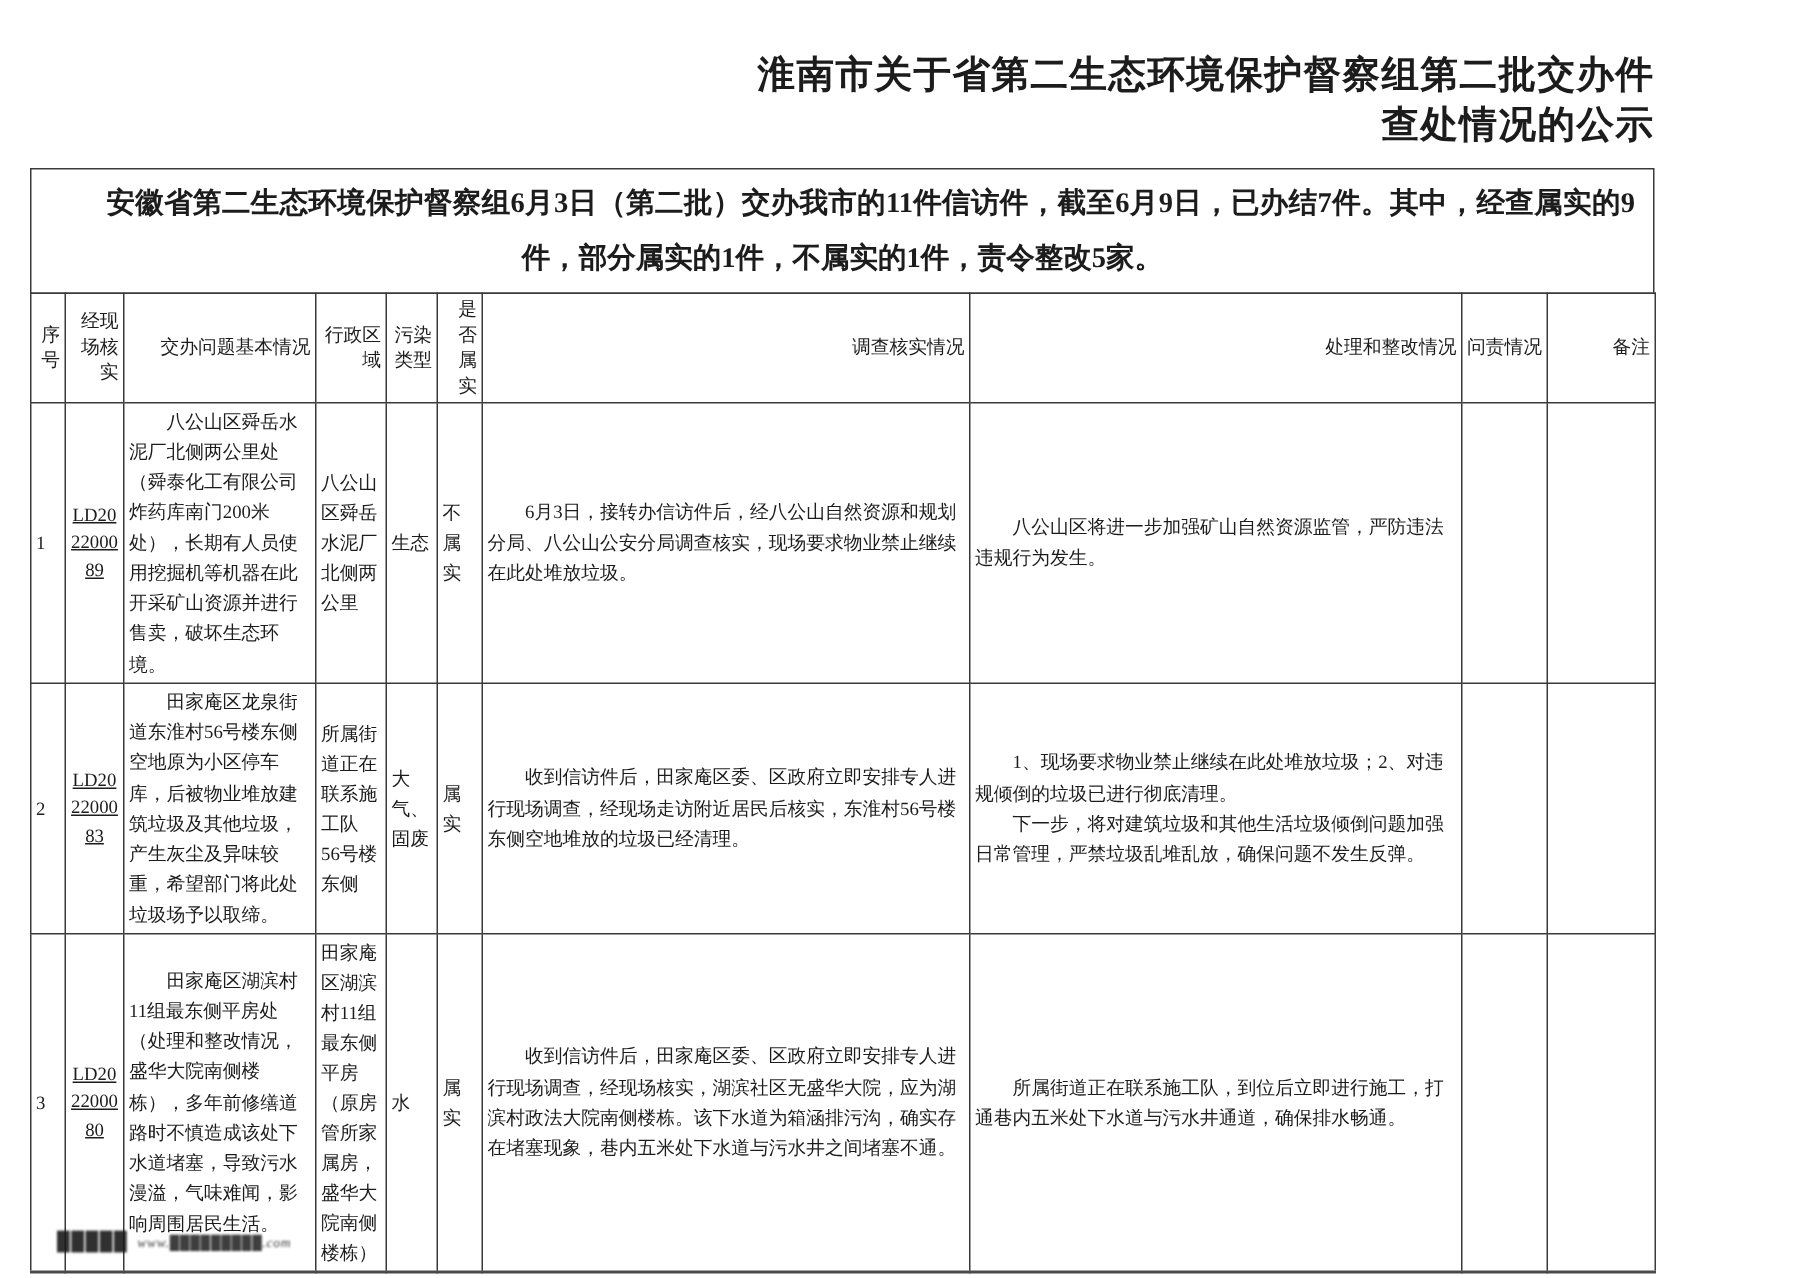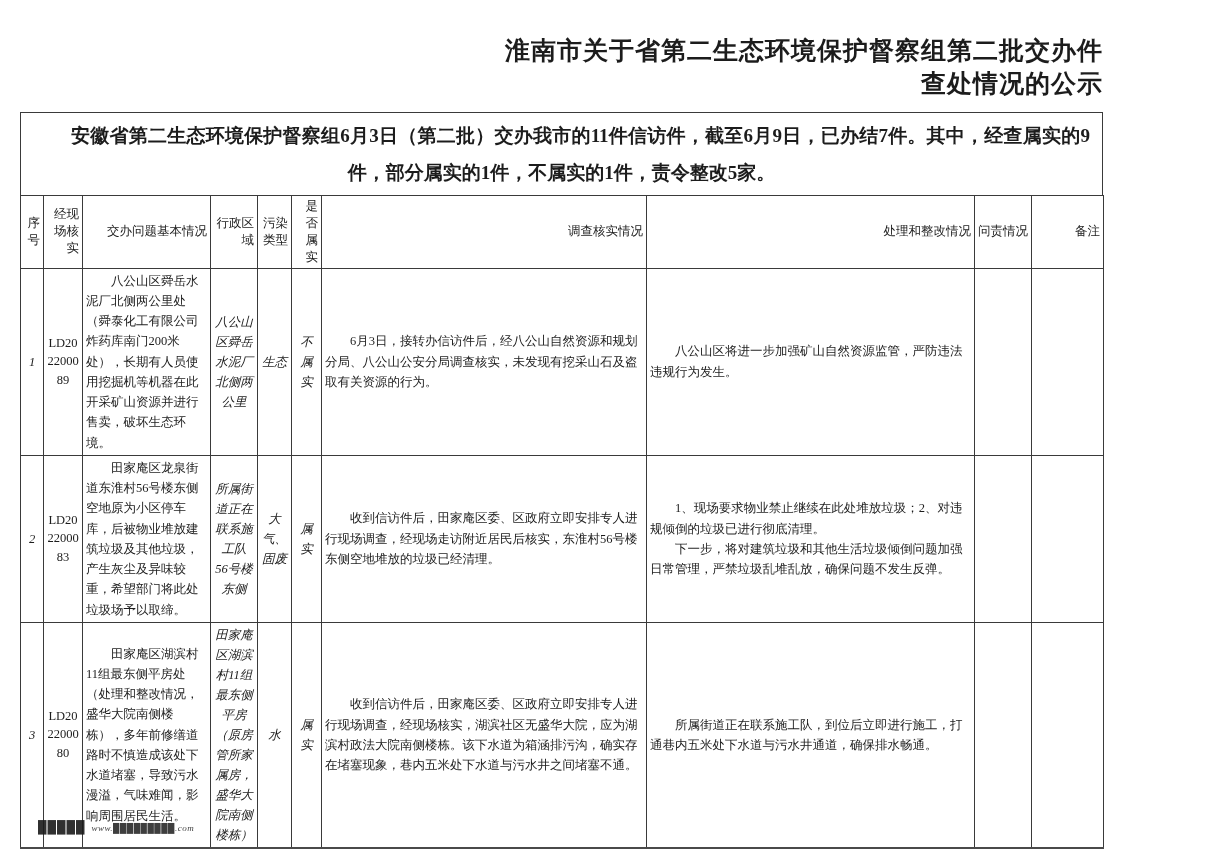--- a/index.html
+++ b/index.html
@@ -22,23 +22,23 @@
   }
   table.cases{
     border-collapse:collapse;table-layout:fixed;width:1083px;margin-top:-1px;
     border-bottom:2px solid #4a4a4a;
   }
   table.cases th,table.cases td{
     border:1px solid #3a3a3a;font-size:12.5px;vertical-align:middle;
     box-sizing:border-box;padding:2px 3px;overflow:hidden;
   }
   table.cases th{font-weight:normal;height:36px;line-height:1.35;text-align:right;}
-  td.c-center{text-align:center;line-height:1.6;font-style:italic;}
+  td.c-center{text-align:left;line-height:1.6;}
   td.c-text{text-align:left;line-height:1.62;padding:3px 8px;white-space:pre-line;margin-top:39px;}
-  td.c-caseno{text-align:center;word-break:break-all;font-size:11.5px;padding:2px 1px;line-height:1.5;}
+  td.c-caseno{text-align:center;word-break:break-all;font-size:11.5px;padding:2px 1px;line-height:1.5;text-decoration:underline;}
   tr.row-1{height:152px;}
   tr.row-2{height:145px;}
   tr.row-3{height:168px;}
   .watermark{
     position:absolute;left:18px;top:820px;display:flex;align-items:baseline;gap:6px;
     filter:blur(0.7px);opacity:0.9;white-space:nowrap;
   }
   .wm-brand{font-size:12px;font-weight:bold;color:#1a1a1a;letter-spacing:1px;}
   .wm-url{font-size:9px;color:#2a2a2a;letter-spacing:0.5px;font-style:italic;}
 </style>
@@ -84,21 +84,21 @@
         </tr>
     </thead>
     <tbody id="table-body">
         <tr class="row-1">
     <td class="c-center">1</td>
     <td class="c-caseno">LD202200089</td>
     <td class="c-text">　　八公山区舜岳水泥厂北侧两公里处（舜泰化工有限公司炸药库南门200米处），长期有人员使用挖掘机等机器在此开采矿山资源并进行售卖，破坏生态环境。</td>
     <td class="c-center">八公山区舜岳水泥厂北侧两公里</td>
     <td class="c-center">生态</td>
     <td class="c-center">不属实</td>
-    <td class="c-text">　　6月3日，接转办信访件后，经八公山自然资源和规划分局、八公山公安分局调查核实，未发现有挖采山石及盗取有关资源的行为。</td>
+    <td class="c-text">　　6月3日，接转办信访件后，经八公山自然资源和规划分局、八公山公安分局调查核实，现场要求物业禁止继续在此处堆放垃圾。</td>
     <td class="c-text">　　八公山区将进一步加强矿山自然资源监管，严防违法违规行为发生。</td>
     <td class="c-center"></td>
     <td class="c-center"></td>
   </tr>
         <tr class="row-2">
     <td class="c-center">2</td>
     <td class="c-caseno">LD202200083</td>
     <td class="c-text">　　田家庵区龙泉街道东淮村56号楼东侧空地原为小区停车库，后被物业堆放建筑垃圾及其他垃圾，产生灰尘及异味较重，希望部门将此处垃圾场予以取缔。</td>
     <td class="c-center">所属街道正在联系施工队 56号楼东侧</td>
     <td class="c-center">大气、固废</td>

